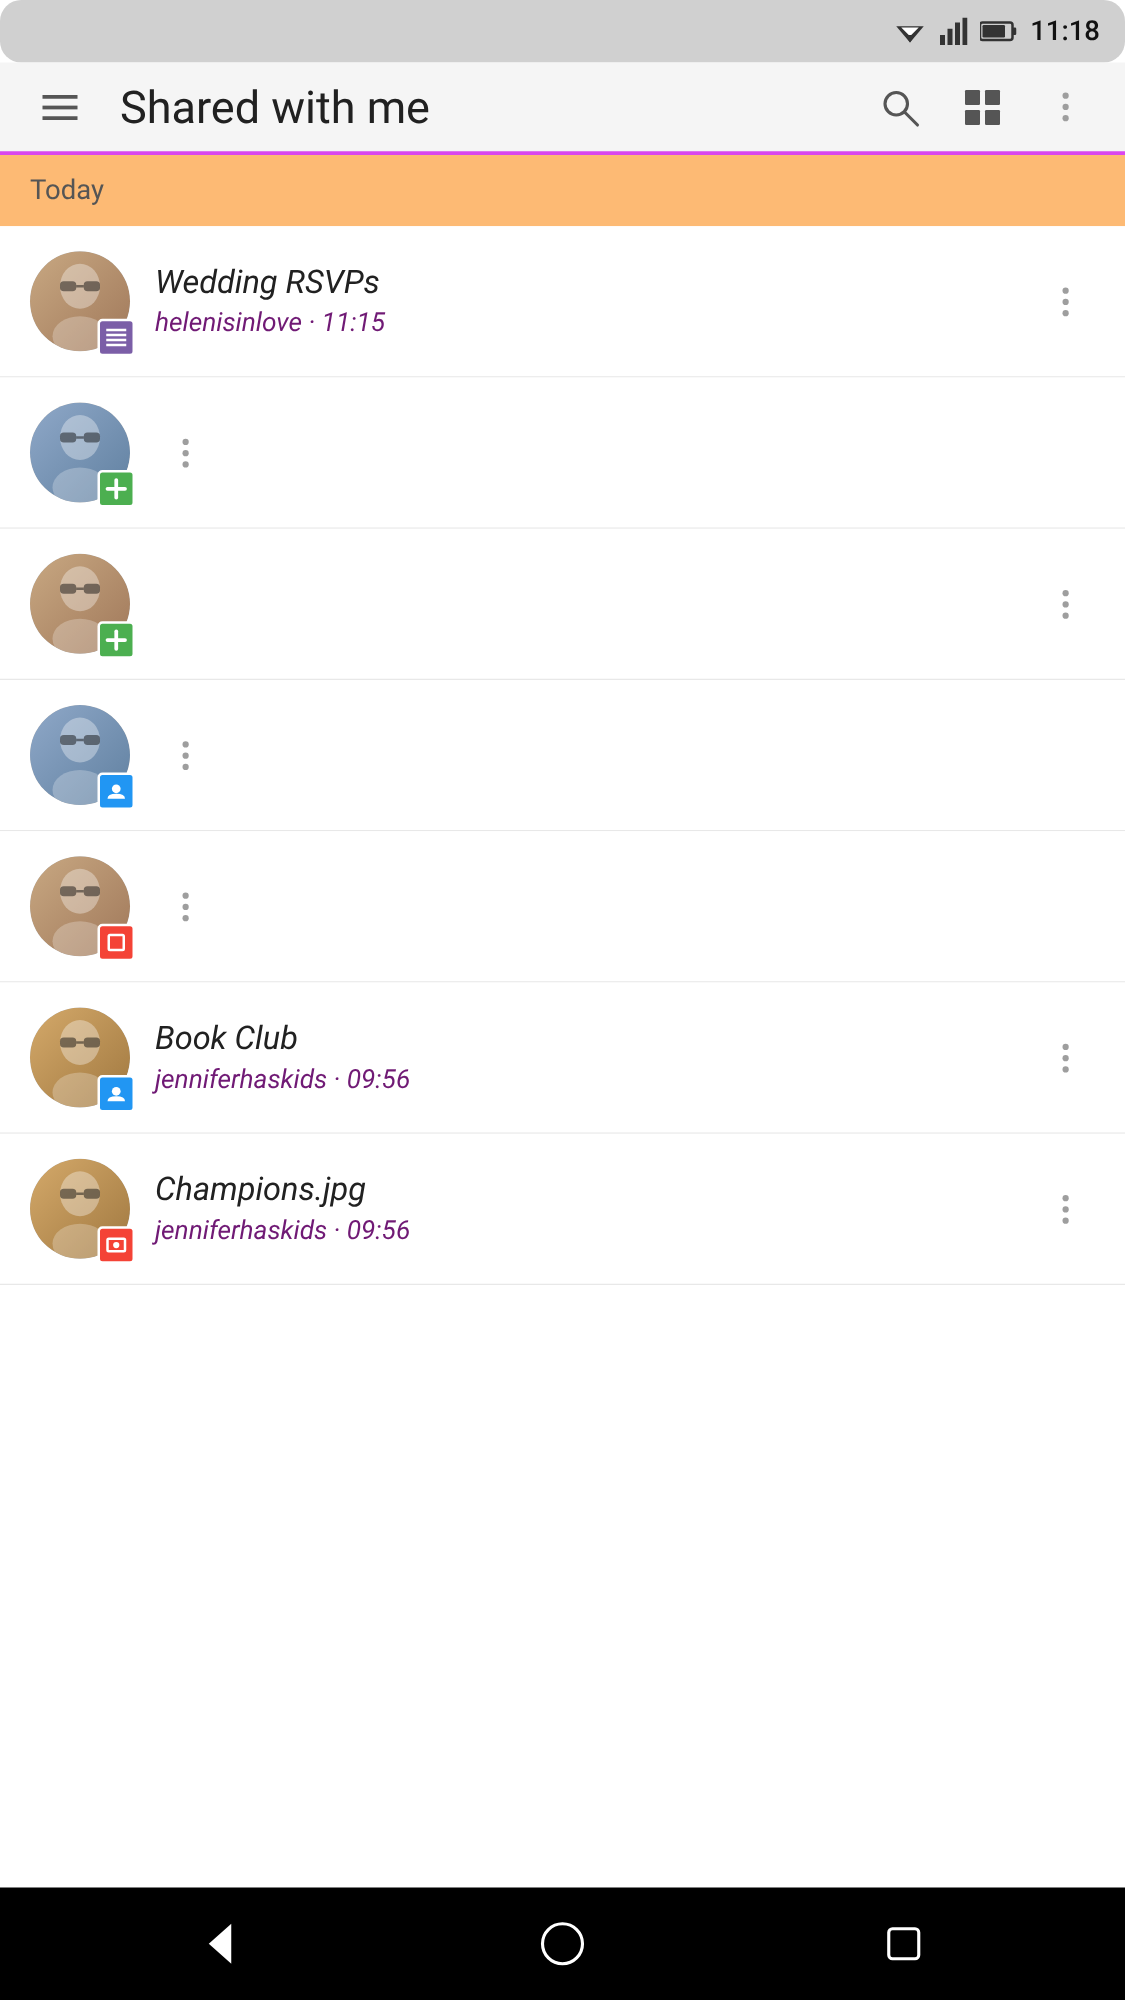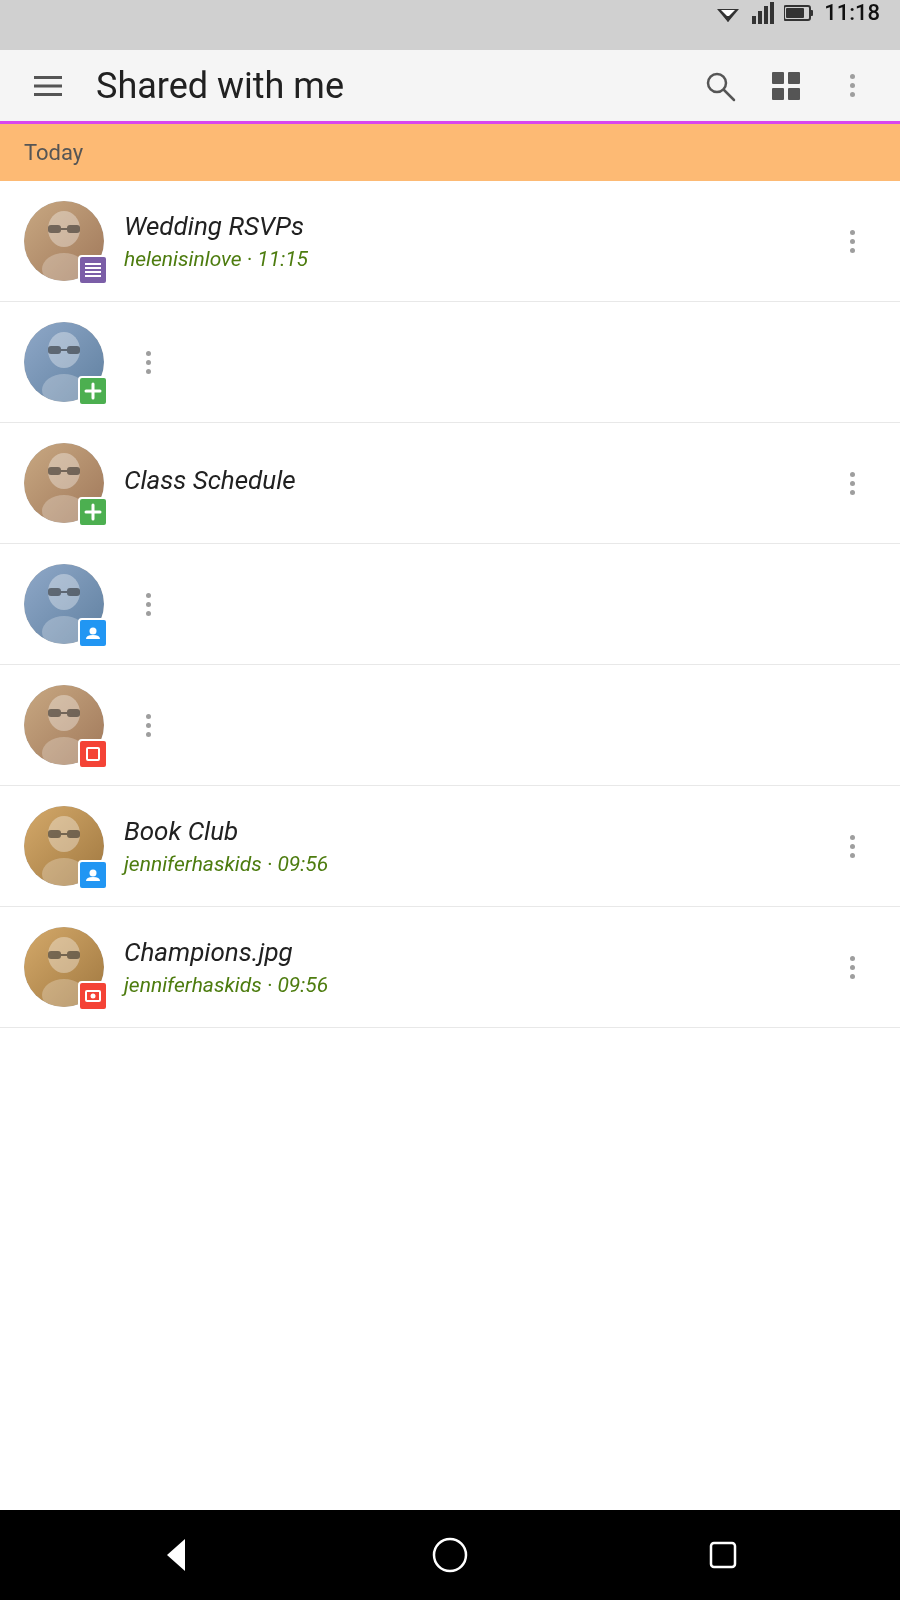--- a/index.html
+++ b/index.html
@@ -16,24 +16,25 @@
       overflow: hidden;
       display: flex;
       flex-direction: column;
     }
 
     
     .status-bar {
       background: #d0d0d0;
       height: 50px;
       display: flex;
-      align-items: flex-start;
+      align-items: center;
       justify-content: flex-end;
       padding: 0 20px;
       gap: 12px;
+      border-radius: 17px;
     }
 
     .status-bar-icons {
       display: flex;
       align-items: center;
       gap: 10px;
     }
 
     .status-time {
       font-size: 22px;
@@ -160,21 +161,21 @@
 
     .item-title {
       font-size: 26px;
       color: #212121;
       font-weight: 400;
       margin-bottom: 6px;
     }
 
     .item-meta {
       font-size: 21px;
-      color: #4d7c0f;
+      color: #701a75;
     }
 
     .more-btn {
       width: 48px;
       height: 48px;
       display: flex;
       align-items: center;
       justify-content: center;
       cursor: pointer;
       border-radius: 50%;
@@ -401,21 +402,20 @@
   </svg>
       </div>
       <div class="file-badge badge-slides-green" style="background:#4CAF50; position:absolute; bottom:-4px; right:-4px; width:30px; height:30px; border-radius:4px; display:flex; align-items:center; justify-content:center; border:2px solid white;">
         <svg width="18" height="18" viewBox="0 0 18 18">
               <line x1="9" y1="2" x2="9" y2="16" stroke="white" stroke-width="3" stroke-linecap="round"></line>
               <line x1="2" y1="9" x2="16" y2="9" stroke="white" stroke-width="3" stroke-linecap="round"></line>
             </svg>
       </div>
     </div>
     <div class="item-info">
-      <div class="item-title">Class Schedule</div>
     </div>
     <div class="more-btn">
       <div class="three-dots">
         <div class="dot"></div>
         <div class="dot"></div>
         <div class="dot"></div>
       </div>
     </div>
   </div>
       <div class="list-item">

